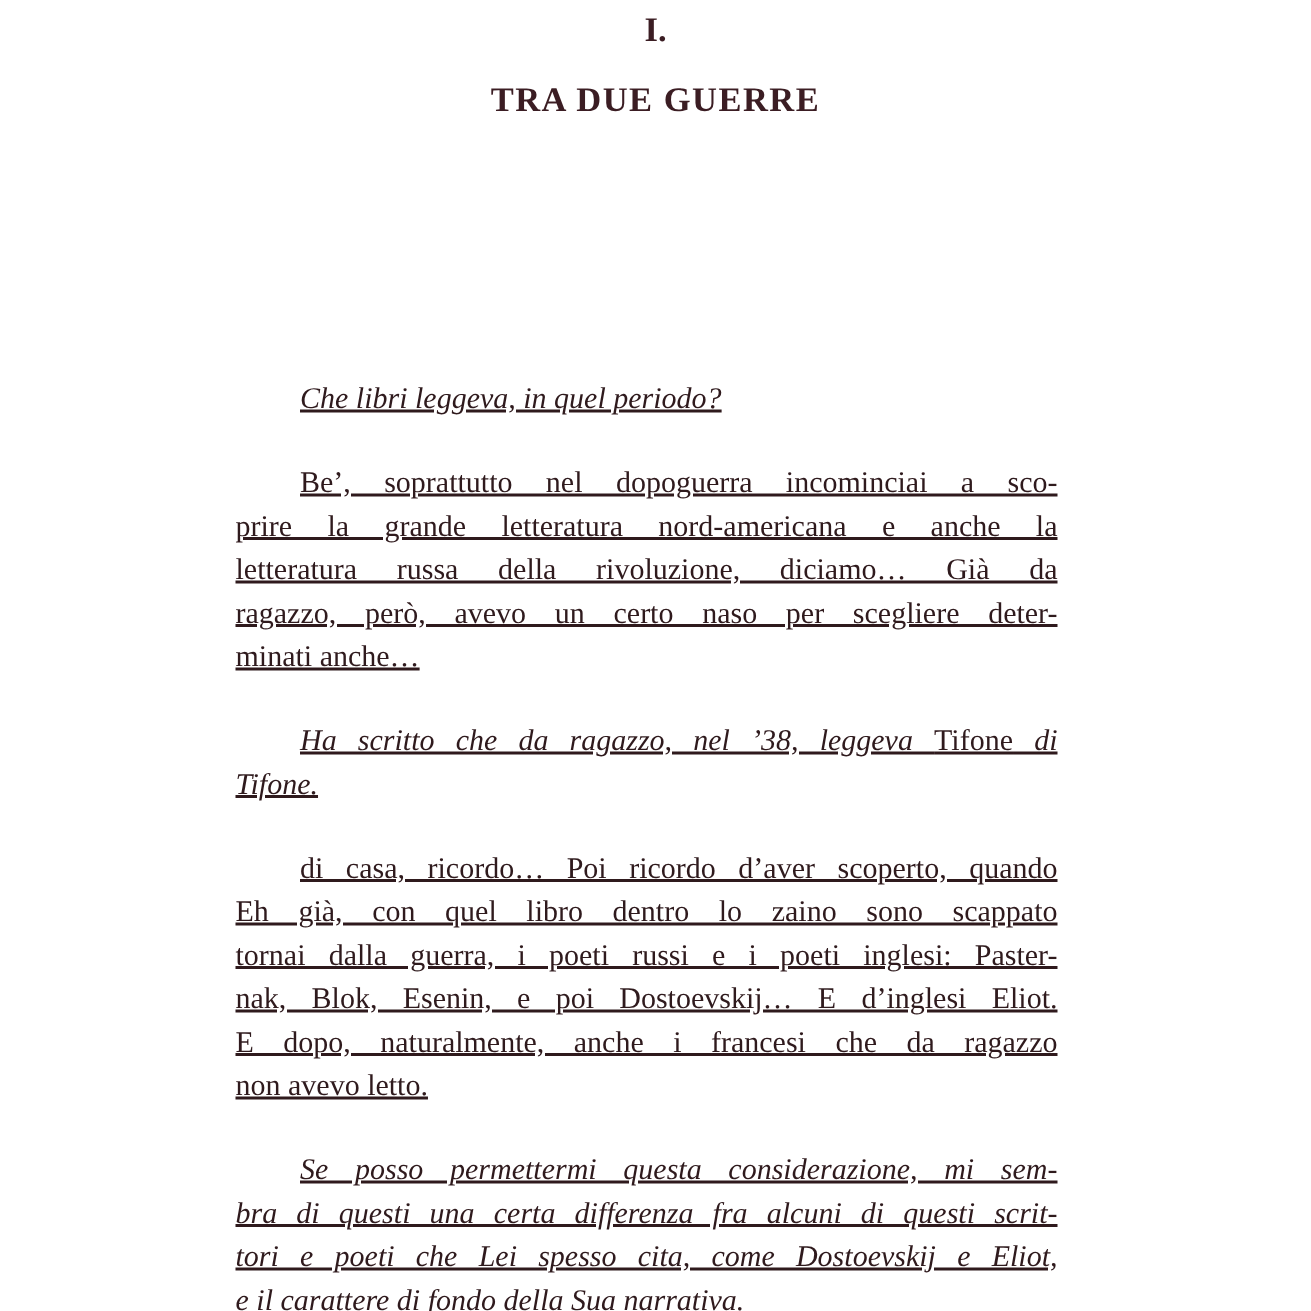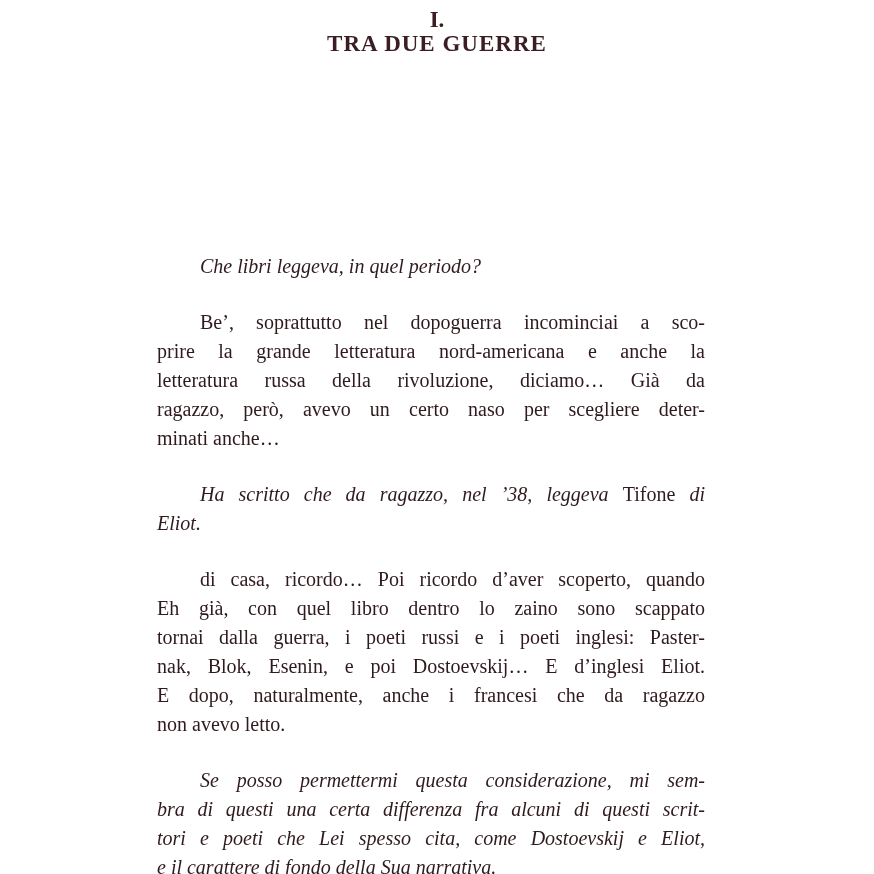--- a/index.html
+++ b/index.html
@@ -25,20 +25,21 @@
     font-weight: bold;
   }
   .chapter-number {
     font-size: 23px;
     line-height: 24px;
   }
   .chapter-title {
     font-size: 23px;
     line-height: 24px;
     letter-spacing: 1px;
+    margin-top: 23px;
   }
   .body-text {
     position: absolute;
     left: 157px;
     top: 252px;
     width: 548px;
     color: var(--body-color, #2f1a1d);
     font-size: 20px;
   }
   .paragraph {
@@ -46,20 +47,21 @@
   }
   .paragraph.italic {
     font-style: italic;
   }
   .line {
     height: 29px;
     line-height: 29px;
     text-align: justify;
     text-align-last: justify;
     white-space: normal;
+    text-decoration: underline;
   }
   .line:first-child {
     text-indent: 43px;
   }
   .line:last-child {
     text-align-last: left;
   }
   .paragraph .roman {
     font-style: normal;
   }
@@ -78,21 +80,21 @@
       </div>
       <div class="paragraph roman">
         <div class="line">Be’, soprattutto nel dopoguerra incominciai a sco-</div>
         <div class="line">prire la grande letteratura nord-americana e anche la</div>
         <div class="line">letteratura russa della rivoluzione, diciamo… Già da</div>
         <div class="line">ragazzo, però, avevo un certo naso per scegliere deter-</div>
         <div class="line">minati anche…</div>
       </div>
       <div class="paragraph italic">
         <div class="line"><span class="">Ha scritto che da ragazzo, nel ’38, leggeva </span><span class="roman">Tifone</span><span class=""> di</span></div>
-        <div class="line">Eliot.</div>
+        <div class="line">Tifone.</div>
       </div>
       <div class="paragraph roman">
         <div class="line">di casa, ricordo… Poi ricordo d’aver scoperto, quando</div>
         <div class="line">Eh già, con quel libro dentro lo zaino sono scappato</div>
         <div class="line">tornai dalla guerra, i poeti russi e i poeti inglesi: Paster-</div>
         <div class="line">nak, Blok, Esenin, e poi Dostoevskij… E d’inglesi Eliot.</div>
         <div class="line">E dopo, naturalmente, anche i francesi che da ragazzo</div>
         <div class="line">non avevo letto.</div>
       </div>
       <div class="paragraph italic">

